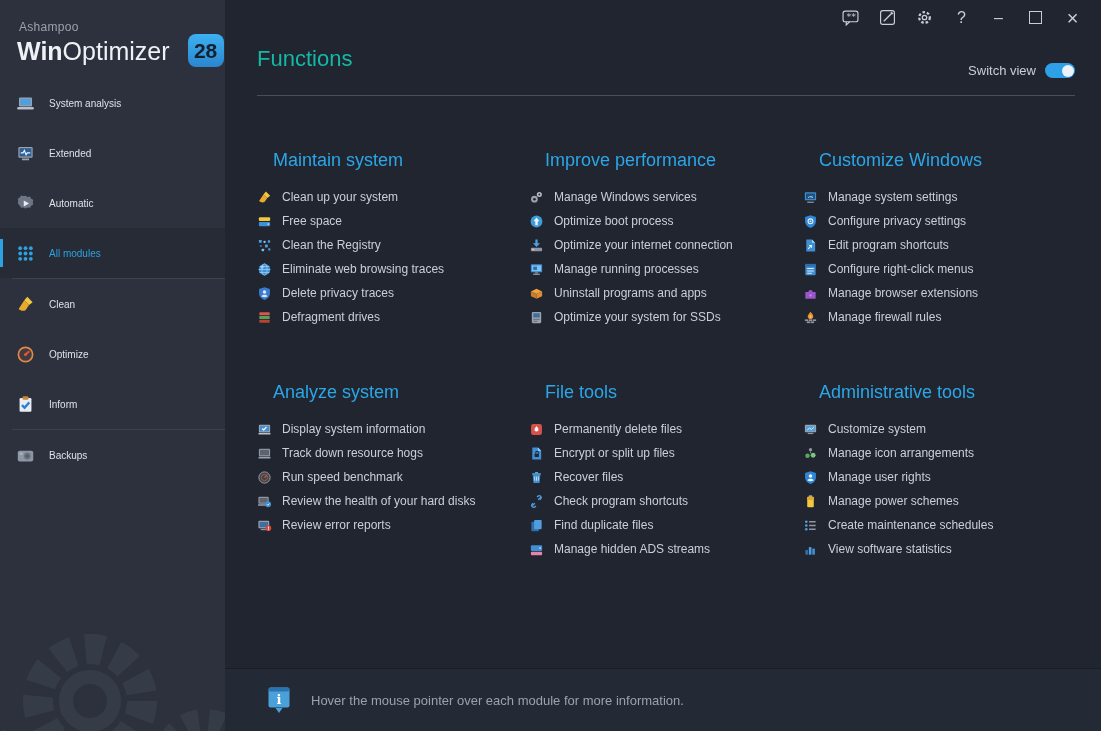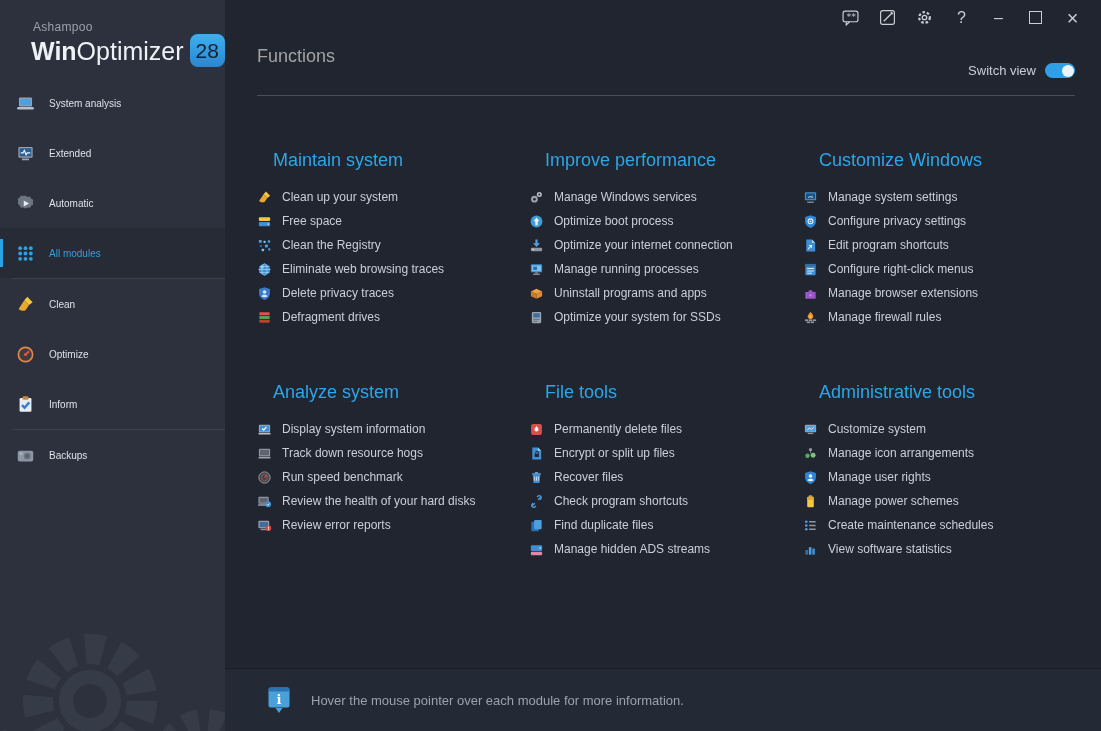--- a/index.html
+++ b/index.html
@@ -2,45 +2,45 @@
 <html><head>
 <meta charset="utf-8">
 <style>
   html,body{margin:0;padding:0;background:#14171e;}
   body{width:1101px;height:731px;overflow:hidden;font-family:"Liberation Sans","DejaVu Sans",sans-serif;
        -webkit-font-smoothing:antialiased;}
   .app{display:flex;width:1101px;height:731px;background:#21252f;}
 
   
   .sidebar{position:relative;width:225px;flex:0 0 225px;background:#2c313d;overflow:hidden;}
-  .logo{padding:20px 0 0 31px;height:58px;}
+  .logo{padding:20px 0 0 17px;height:58px;}
   .logo-brand{font-size:12px;color:#9aa1ad;letter-spacing:.3px;margin-left:2px;}
-  .logo-row{display:flex;align-items:center;gap:6px;margin-top:0;}
+  .logo-row{display:flex;align-items:center;gap:18px;margin-top:0;}
   .logo-product{font-size:25px;color:#eef1f5;line-height:30px;white-space:nowrap;}
   .logo-product .w{font-weight:700;}
   .logo-product .o{font-weight:300;}
   .logo-badge{width:36px;height:33px;border-radius:8px;background:linear-gradient(180deg,#3db0f2,#2b86cf);
-      color:#14202e;font-size:21px;font-weight:400;display:flex;align-items:center;justify-content:center;}
+      color:#14202e;font-size:21px;font-weight:700;display:flex;align-items:center;justify-content:center;}
   nav{display:block;margin-top:0;}
   .side-item{position:relative;height:50px;display:flex;align-items:center;gap:14px;padding-left:16px;
       font-size:10px;color:#dde1e8;cursor:pointer;}
   .side-item .sicon{width:19px;height:19px;flex:0 0 19px;display:flex;align-items:center;justify-content:center;}
   .side-item.active{color:#2da2e2;background:rgba(0,0,0,.12);}
   .side-item.active::before{content:"";position:absolute;left:0;top:11px;width:3px;height:28px;background:#2da2e2;}
   .side-divider{height:1px;background:#3b414e;margin:0 0 0 12px;}
   .watermark{position:absolute;left:-30px;bottom:-40px;opacity:.08;pointer-events:none;}
 
   
   .main{position:relative;flex:1;background:#21252f;}
   .titlebar{position:absolute;top:0;right:0;height:35px;display:flex;align-items:center;padding-right:10px;}
   .tb{width:37px;height:35px;display:flex;align-items:center;justify-content:center;color:#c9ced6;cursor:pointer;}
   .tb .glyph{font-size:16px;line-height:16px;}
   .tb .glyph.close{font-size:20px;}
   .tb .maxbox{width:11px;height:11px;border:1.4px solid #c9ced6;}
-  h1{position:absolute;top:46px;left:32px;margin:0;font-size:18px;font-weight:400;color:#a3a3a3;text-align:center;}
+  h1{position:absolute;top:46px;left:32px;margin:0;font-size:22px;font-weight:400;color:#14b8a6;text-align:center;}
   .switch-row{position:absolute;top:63px;right:26px;display:flex;align-items:center;gap:9px;
       font-size:13px;color:#c9cfd8;text-align:right;}
   .toggle{width:30px;height:15px;border-radius:8px;background:#2f9fe8;position:relative;cursor:pointer;}
   .toggle .knob{position:absolute;top:1.5px;right:1.5px;width:12px;height:12px;border-radius:50%;background:#eef3f8;}
   .hr{position:absolute;top:95px;left:32px;right:26px;height:1px;background:#494f5a;}
 
   .grid{position:absolute;top:150px;left:32px;right:16px;display:grid;
       grid-template-columns:272px 274px 1fr;grid-template-rows:232px auto;}
   .sec h2{margin:0 0 14px 16px;font-size:18px;font-weight:400;color:#2ba6e8;}
   .sec ul{list-style:none;margin:0;padding:0;}

